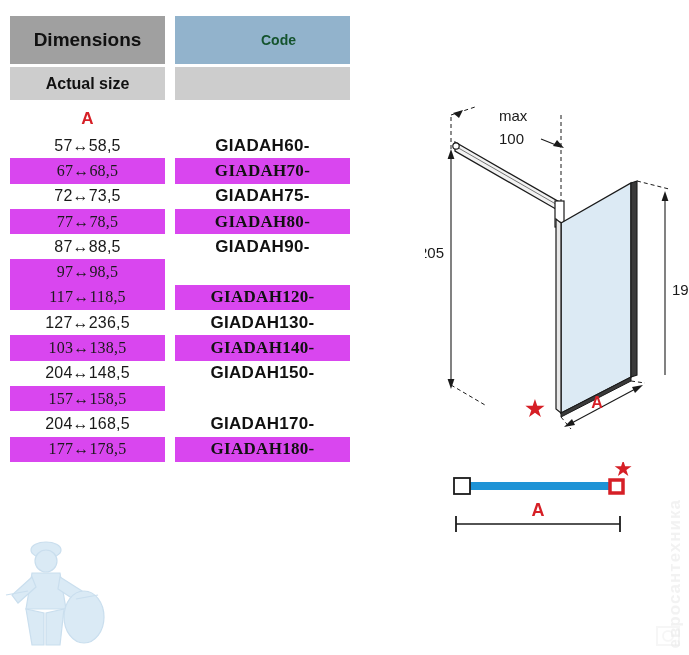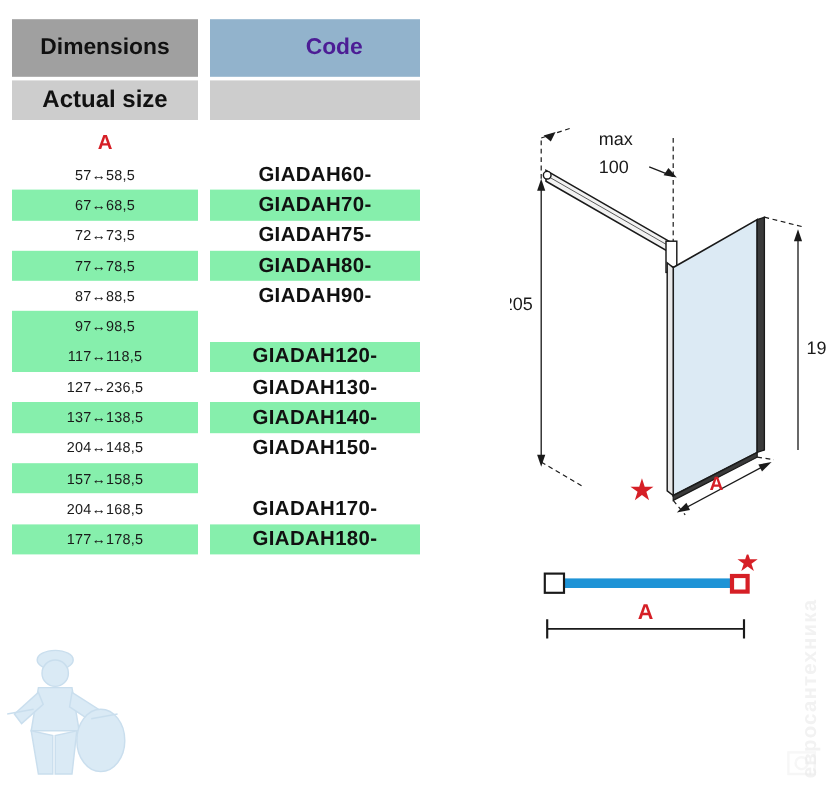--- a/index.html
+++ b/index.html
@@ -79,47 +79,47 @@
 
   .head-row { height: 48px; margin-bottom: 3px; }
   .head-row .cell-dim {
     background: #a0a0a0;
     font-size: 19px;
     font-weight: bold;
     color: #111;
   }
   .head-row .cell-code {
     background: #92b3cc;
-    font-size: 19px;
-    font-weight: bold;
-    color: #4c1d95;
+    font-size: 14px;
+    font-weight: bold;
+    color: #14532d;
     padding-left: 32px;
   }
 
   .sub-row { height: 33px; margin-bottom: 4px; }
   .sub-row .cell-dim {
     background: #cdcdcd;
-    font-size: 20px;
+    font-size: 16px;
     font-weight: bold;
     color: #111;
   }
   .sub-row .cell-code { background: #cdcdcd; }
 
   .letter-row { height: 29px; }
   .letter-row .cell-dim {
     font-size: 17px;
     font-weight: bold;
     color: #d61f26;
   }
 
   .data-row { height: 25.3px; }
   .data-row.striped .cell-dim,
-  .data-row.striped .cell-code { background: #86efac; }
+  .data-row.striped .cell-code { background: #d946ef; font-family: Liberation Serif, serif; }
   .data-row .cell-dim {
-    font-size: 12px;
+    font-size: 16px;
     color: #1a1a1a;
     letter-spacing: 0.2px;
   }
   .data-row .cell-code {
     font-size: 17px;
     font-weight: bold;
     color: #111;
     letter-spacing: 0.3px;
   }
 
@@ -188,21 +188,21 @@
       </div>
       <div class="trow data-row striped">
         <div class="cell-dim">117↔118,5</div>
         <div class="cell-code">GIADAH120-</div>
       </div>
       <div class="trow data-row">
         <div class="cell-dim">127↔236,5</div>
         <div class="cell-code">GIADAH130-</div>
       </div>
       <div class="trow data-row striped">
-        <div class="cell-dim">137↔138,5</div>
+        <div class="cell-dim">103↔138,5</div>
         <div class="cell-code">GIADAH140-</div>
       </div>
       <div class="trow data-row">
         <div class="cell-dim">204↔148,5</div>
         <div class="cell-code">GIADAH150-</div>
       </div>
       <div class="trow data-row striped">
         <div class="cell-dim">157↔158,5</div>
       </div>
       <div class="trow data-row">

